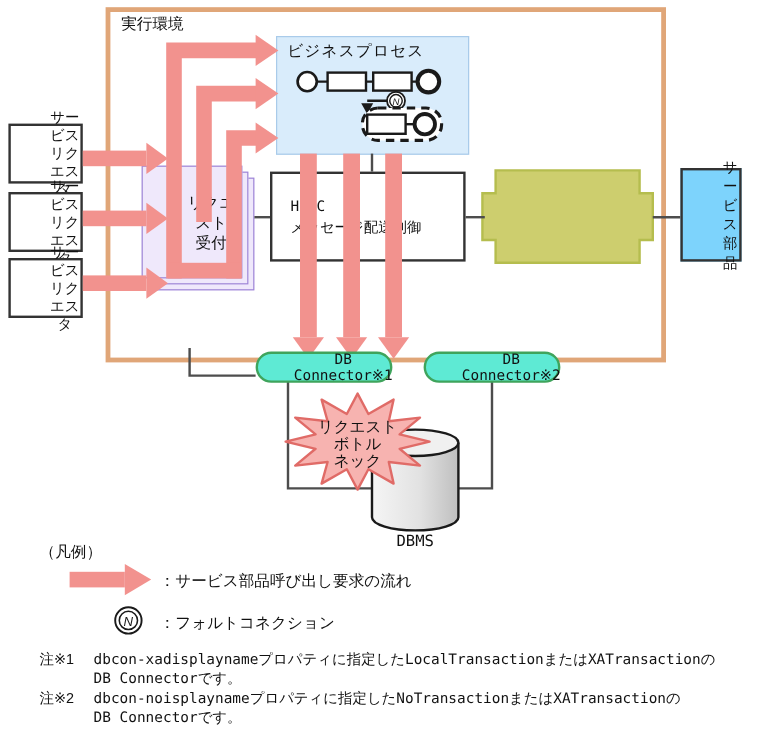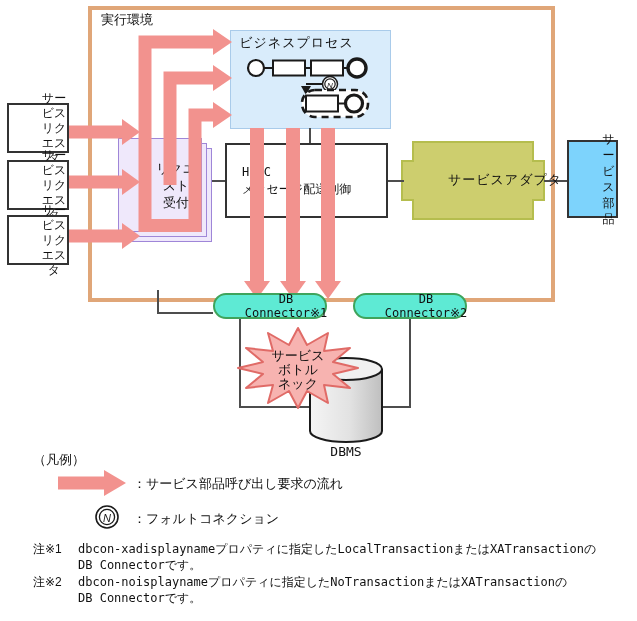--- a/index.html
+++ b/index.html
@@ -97,21 +97,20 @@
   <div id="bp-title" class="abs z5">ビジネスプロセス</div>
 
   <div id="hcsc-box" class="abs z2">
     <div class="txt pre mono">HCSC
 メッセージ配送制御</div>
   </div>
 
   <svg id="adapter-svg" class="abs z2" width="150" height="84">
     <polygon points="15,4 135,4 135,23 146,23 146,62 135,62 135,81 15,81 15,62 4,62 4,23 15,23" fill="#CDCE6E" stroke="#B5BD4E" stroke-width="2"></polygon>
   </svg>
-  <div id="adapter-label" class="abs z5 center">サービスアダプタ</div>
 
   <div id="service-part" class="abs z2 center pre">サービ
 ス部品</div>
 
 
   <svg class="abs z3" width="637" height="621" style="left:0;top:0">
     <defs>
       <linearGradient id="cylgrad" x1="0" y1="0" x2="1" y2="0">
         <stop offset="0" stop-color="#F5F5F5"></stop>
         <stop offset="0.55" stop-color="#E2E2E2"></stop>
@@ -189,21 +188,21 @@
     <g stroke="#1a1a1a" fill="#fff">
       <circle cx="107" cy="517" r="11" stroke-width="1.6"></circle>
       <circle cx="107" cy="517" r="7.6" stroke-width="1.3"></circle>
       <text x="107" y="521.5" text-anchor="middle" font-size="11" font-style="italic" fill="#1a1a1a" stroke="none">N</text>
     </g>
   </svg>
 
   <div id="dbc1" class="abs z4 pill center mono">DB Connector※1</div>
   <div id="dbc2" class="abs z4 pill center mono">DB Connector※2</div>
 
-  <div id="bottleneck-label" class="abs z5 pre">サービス
+  <div id="bottleneck-label" class="abs z5 pre">リクエスト
 ボトル
 ネック</div>
   <div id="dbms-label" class="abs z5 mono">DBMS</div>
 
   <div id="legend-title" class="abs z5">（凡例）</div>
   <div id="legend-flow-label" class="abs z5">：サービス部品呼び出し要求の流れ</div>
   <div id="legend-fault-label" class="abs z5">：フォルトコネクション</div>
 
   <div id="notes" class="abs z5">
     <div class="note-row">

